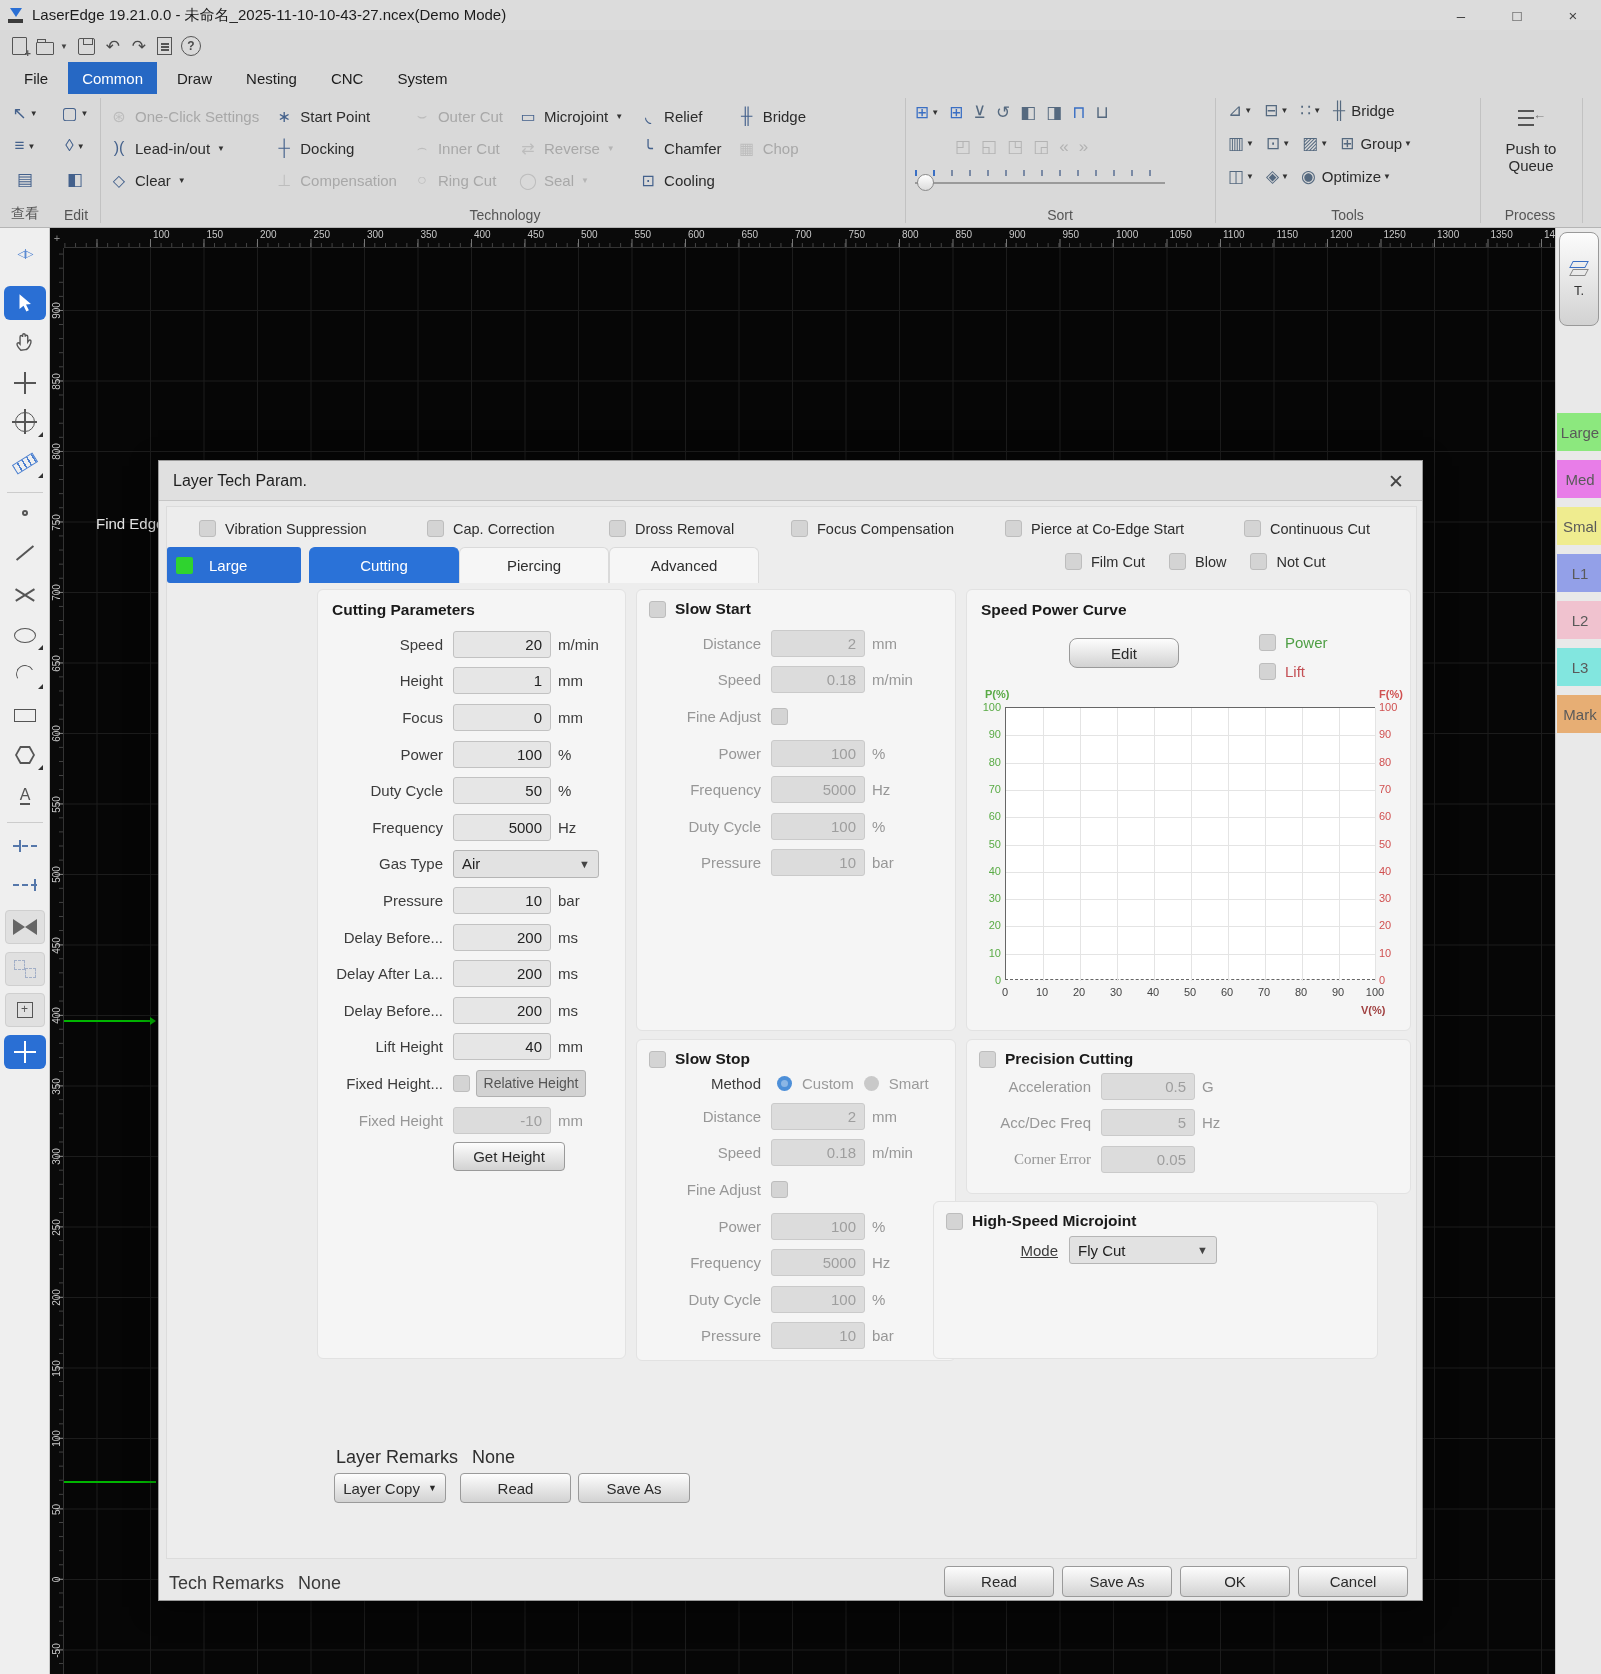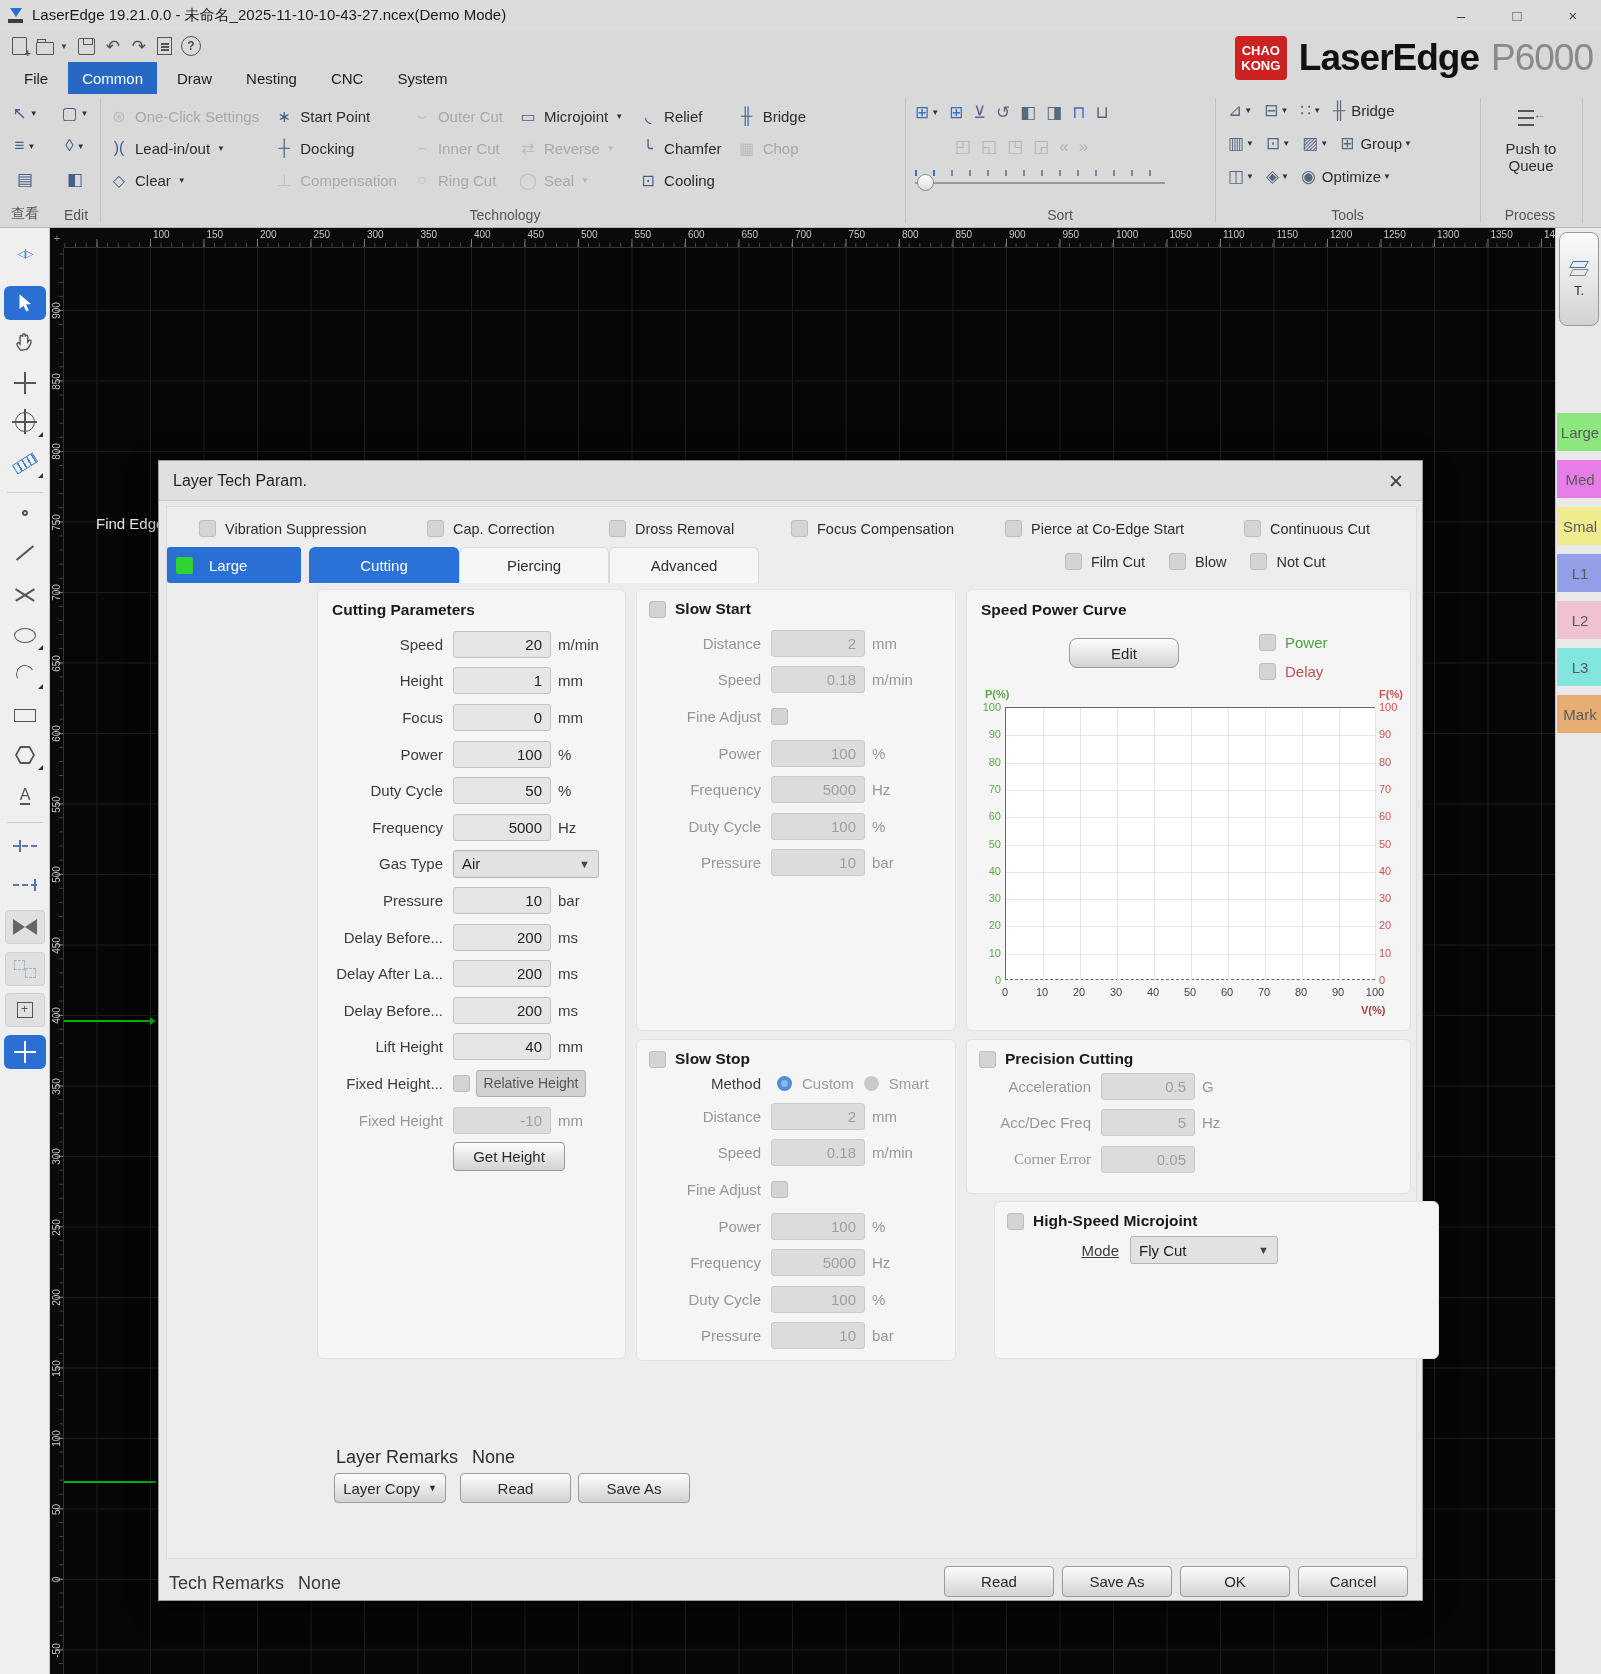--- a/index.html
+++ b/index.html
@@ -224,28 +224,20 @@
 
   <div class="menubar" id="menubar">
       <div class="menu-item">File</div>
       <div class="menu-item active">Common</div>
       <div class="menu-item">Draw</div>
       <div class="menu-item">Nesting</div>
       <div class="menu-item">CNC</div>
       <div class="menu-item">System</div>
     </div>
 
-  <div class="brand">
-    <div class="brand-badge">
-      <span>CHAO</span>
-      <span>KONG</span>
-    </div>
-    <span class="brand-name">LaserEdge</span>
-    <span class="brand-model">P6000</span>
-  </div>
 
   <div class="ribbon" id="ribbon">
       <div class="rdiv" style="left: 100px;"></div>
       <div class="rdiv" style="left: 905px;"></div>
       <div class="rdiv" style="left: 1215px;"></div>
       <div class="rdiv" style="left: 1480px;"></div>
       <div class="rdiv" style="left: 1582px;"></div>
       <div class="rcol" style="left: 4px;">
         <div class="rtool">
           <span>↖</span>
@@ -875,21 +867,21 @@
     <div class="gbox" style="left:807px; top:128px; width:445px; height:442px;">
       <div class="gbox-title">Speed Power Curve</div>
       <div class="btn" style="position:absolute; left:102px; top:48px; width:110px; height:30px; border-radius:8px;">Edit</div>
       <div id="curve-legend">
           <div class="legend-item" style="left: 292px; top: 44px;">
             <span class="cb"></span>
             <span style="color: rgb(78, 158, 68);">Power</span>
           </div>
           <div class="legend-item" style="left: 292px; top: 73px;">
             <span class="cb"></span>
-            <span style="color: rgb(196, 80, 85);">Delay</span>
+            <span style="color: rgb(196, 80, 85);">Lift</span>
           </div>
         </div>
       <div id="curve-chart">
           <div class="chart-plot" style="left: 38px; top: 117px; width: 370px; height: 273px;">
             <div class="cgl" style="left: 37px; top: 0px; width: 1px; height: 273px;"></div>
             <div class="cgl" style="left: 0px; top: 27.3px; width: 370px; height: 1px;"></div>
             <div class="cgl" style="left: 74px; top: 0px; width: 1px; height: 273px;"></div>
             <div class="cgl" style="left: 0px; top: 54.6px; width: 370px; height: 1px;"></div>
             <div class="cgl" style="left: 111px; top: 0px; width: 1px; height: 273px;"></div>
             <div class="cgl" style="left: 0px; top: 81.9px; width: 370px; height: 1px;"></div>
@@ -962,21 +954,21 @@
             <div class="finput dis" style="width: 94px; margin-left: 4px;">5</div>
             <span class="funit">Hz</span>
           </div>
           <div class="frow dis">
             <span class="flabel" style="width: 130px; font-family: Liberation Serif, serif;">Corner Error</span>
             <div class="finput dis" style="width: 94px; margin-left: 4px;">0.05</div>
           </div>
         </div>
     </div>
 
-    <div class="gbox" style="left:835px; top:740px; width:445px; height:158px;">
+    <div class="gbox" style="left:774px; top:740px; width:445px; height:158px;">
       <div class="gbox-head">
         <span class="cb"></span>
         <span>High-Speed Microjoint</span>
       </div>
       <div class="frow" style="margin-top:2px;">
         <span class="flabel" style="width:130px;text-decoration:underline;">Mode</span>
         <div class="fselect" style="width:148px; margin-left:5px;">
           <span>Fly Cut</span>
           <span class="chv">▼</span>
         </div>

